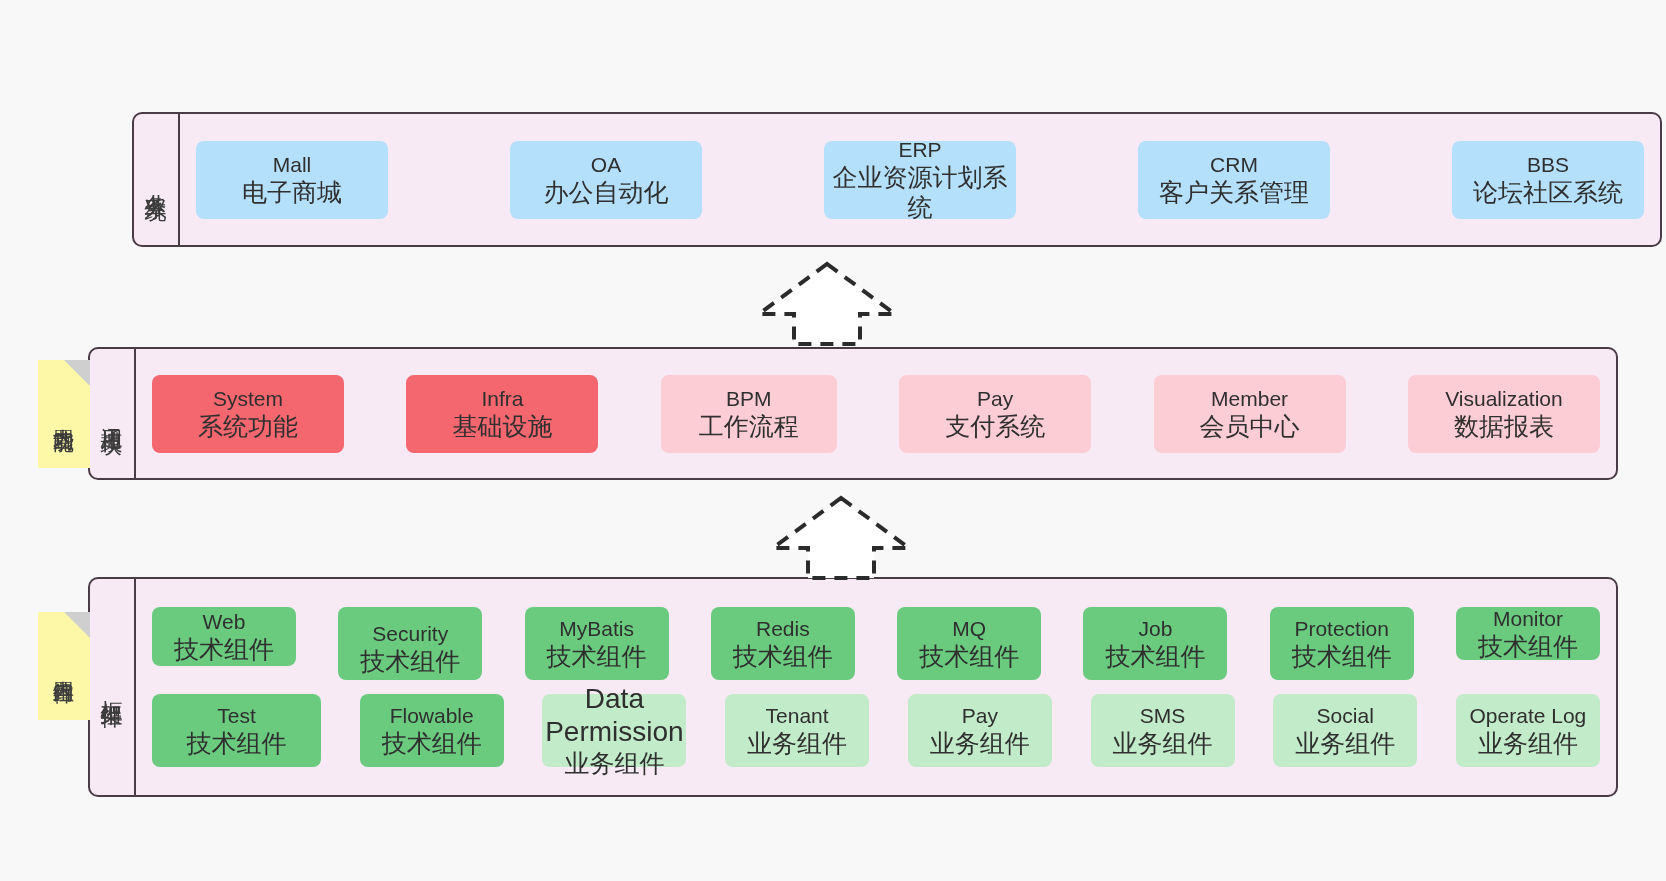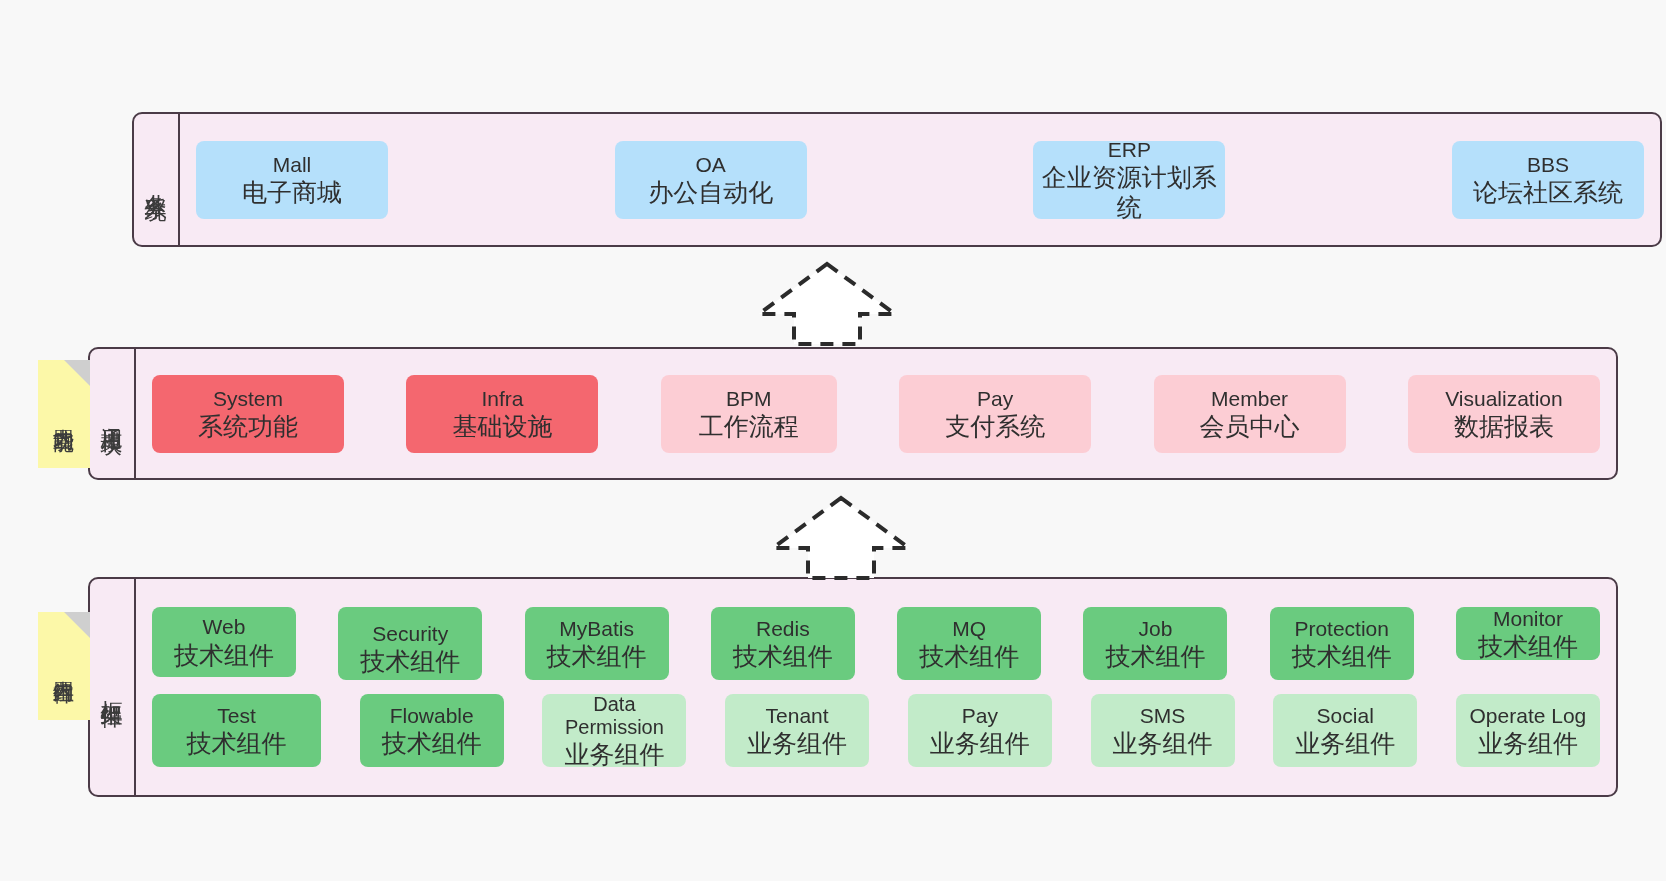--- a/index.html
+++ b/index.html
@@ -66,21 +66,21 @@
     justify-content: center;
     box-sizing: border-box;
     text-align: center;
     color: #2f2f2f;
     line-height: 1.2;
     padding: 4px 6px;
     user-select: none;
   }
   .card .c-title { font-size: 21px; }
   .card .c-sub   { font-size: 25px; }
-  .card.tri .c-title { font-size: 20px; line-height: 1.15; }
+  .card.tri .c-title { font-size: 28px; line-height: 1.15; }
 
   .blue      { background: #b5e0fb; }
   .red       { background: #f4676f; }
   .pink      { background: #fccdd4; }
   .green     { background: #6acb7f; }
   .lightgreen{ background: #c2ebc9; }
 
   
   .note {
     position: absolute;
@@ -135,20 +135,24 @@
         </div>
         <div class="card blue" style="width:192px;height:78px;">
           <span class="c-title">OA</span>
           <span class="c-sub">办公自动化</span>
         </div>
         <div class="card blue" style="width:192px;height:78px;">
           <span class="c-title">ERP</span>
           <span class="c-sub">企业资源计划系统</span>
         </div>
         <div class="card blue" style="width:192px;height:78px;">
+          <span class="c-title">CRM</span>
+          <span class="c-sub">客户关系管理</span>
+        </div>
+        <div class="card blue" style="width:192px;height:78px;">
           <span class="c-title">BBS</span>
           <span class="c-sub">论坛社区系统</span>
         </div>
       </div>
     </div>
   </div>
 
   <div class="arrow" style="left:752px; top:258px; width:150px; height:90px;">
     <svg width="150" height="90" viewBox="0 0 150 90">
       <path d="M 75 6 L 143 56 L 108 56 L 108 86 L 42 86 L 42 56 L 7 56 Z" fill="#ffffff" stroke="#2b2b2b" stroke-width="4" stroke-dasharray="13,9" stroke-linejoin="miter"></path>
@@ -198,21 +202,21 @@
       <path d="M 75 6 L 143 56 L 108 56 L 108 86 L 42 86 L 42 56 L 7 56 Z" fill="#ffffff" stroke="#2b2b2b" stroke-width="4" stroke-dasharray="13,9" stroke-linejoin="miter"></path>
     </svg>
   </div>
   <div class="arrow-label" style="left:821px; top:526px;">实现</div>
 
   <div class="band" style="left:88px; top:577px; width:1530px; height:220px;">
     <div class="band-title">框架组件</div>
     <div class="band-body">
 
       <div class="row">
-        <div class="card green" style="width:144px;height:70px;">
+        <div class="card green" style="width:144px;height:59px;">
           <span class="c-title">Web</span>
           <span class="c-sub">技术组件</span>
         </div>
         <div class="card green" style="width:144px;height:73px;justify-content:flex-end;">
           <span class="c-title">Security</span>
           <span class="c-sub">技术组件</span>
         </div>
         <div class="card green" style="width:144px;height:73px;">
           <span class="c-title">MyBatis</span>
           <span class="c-sub">技术组件</span>

